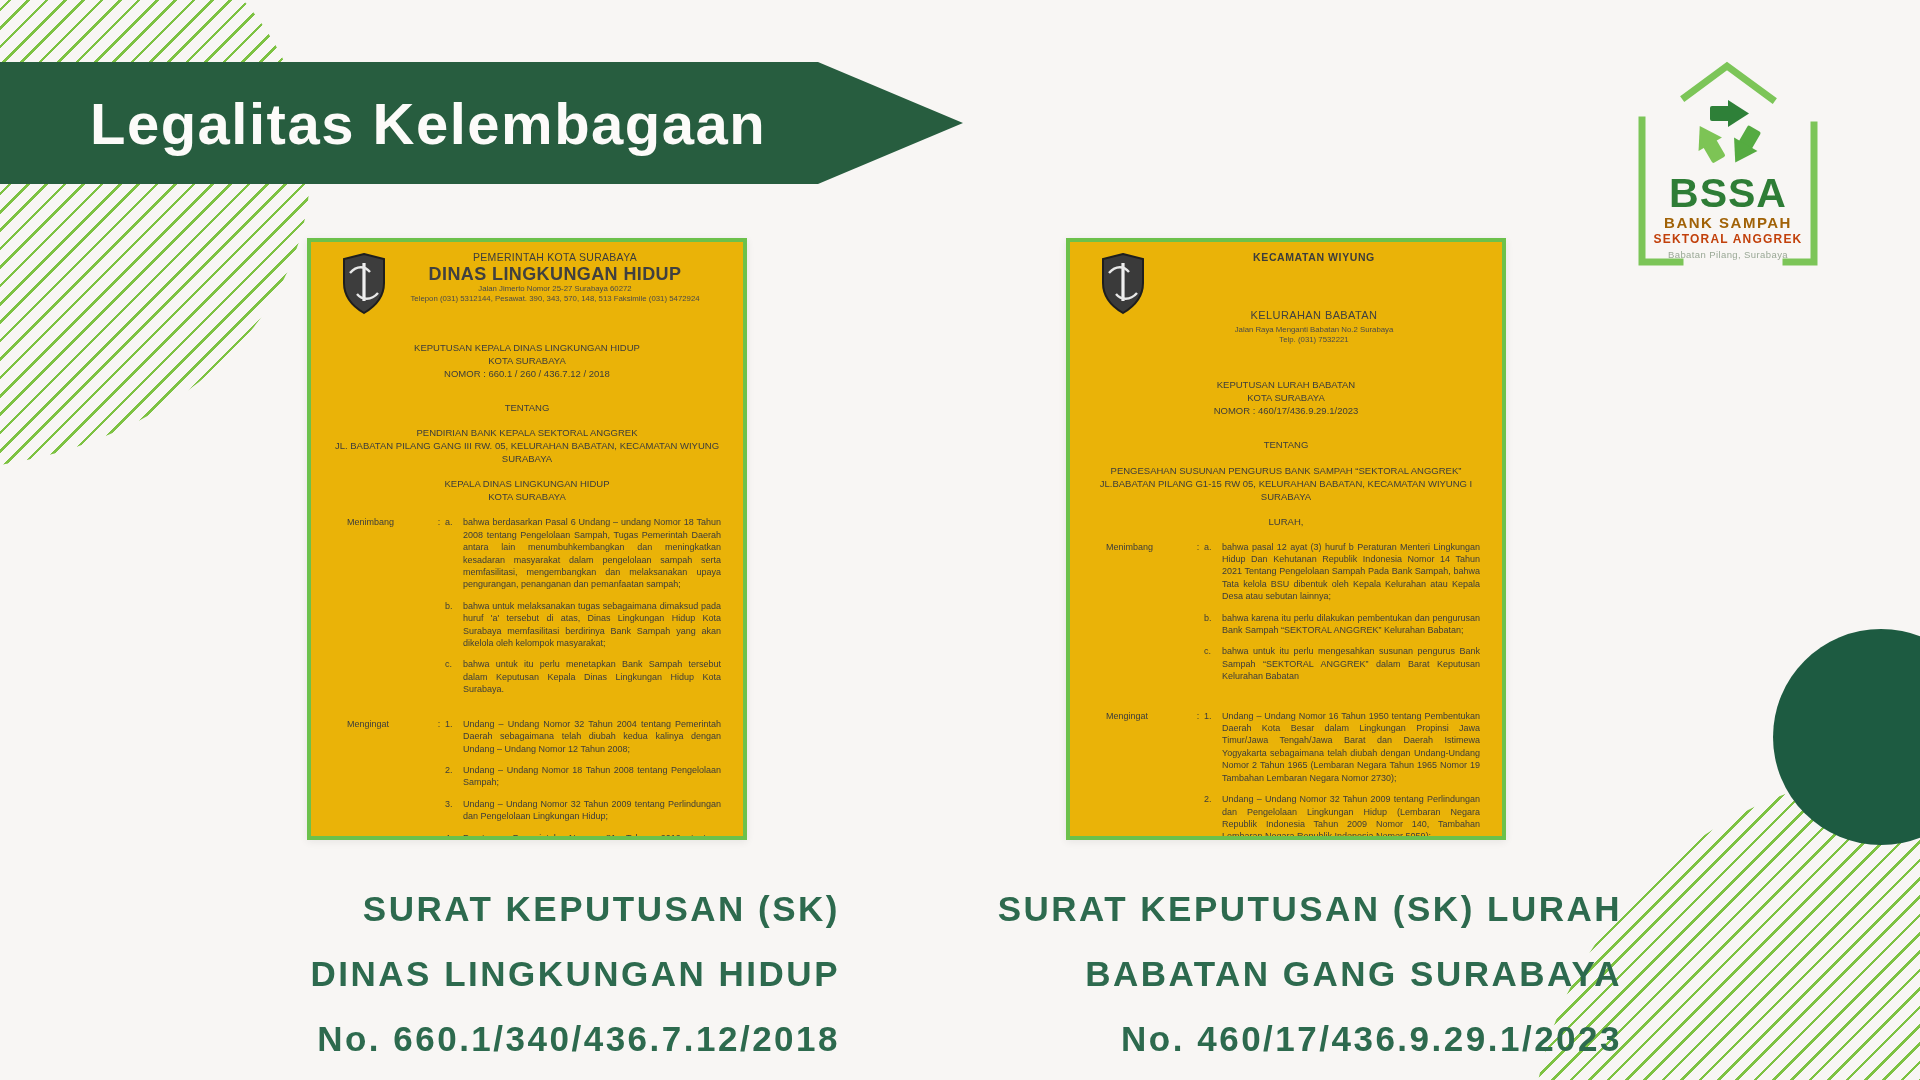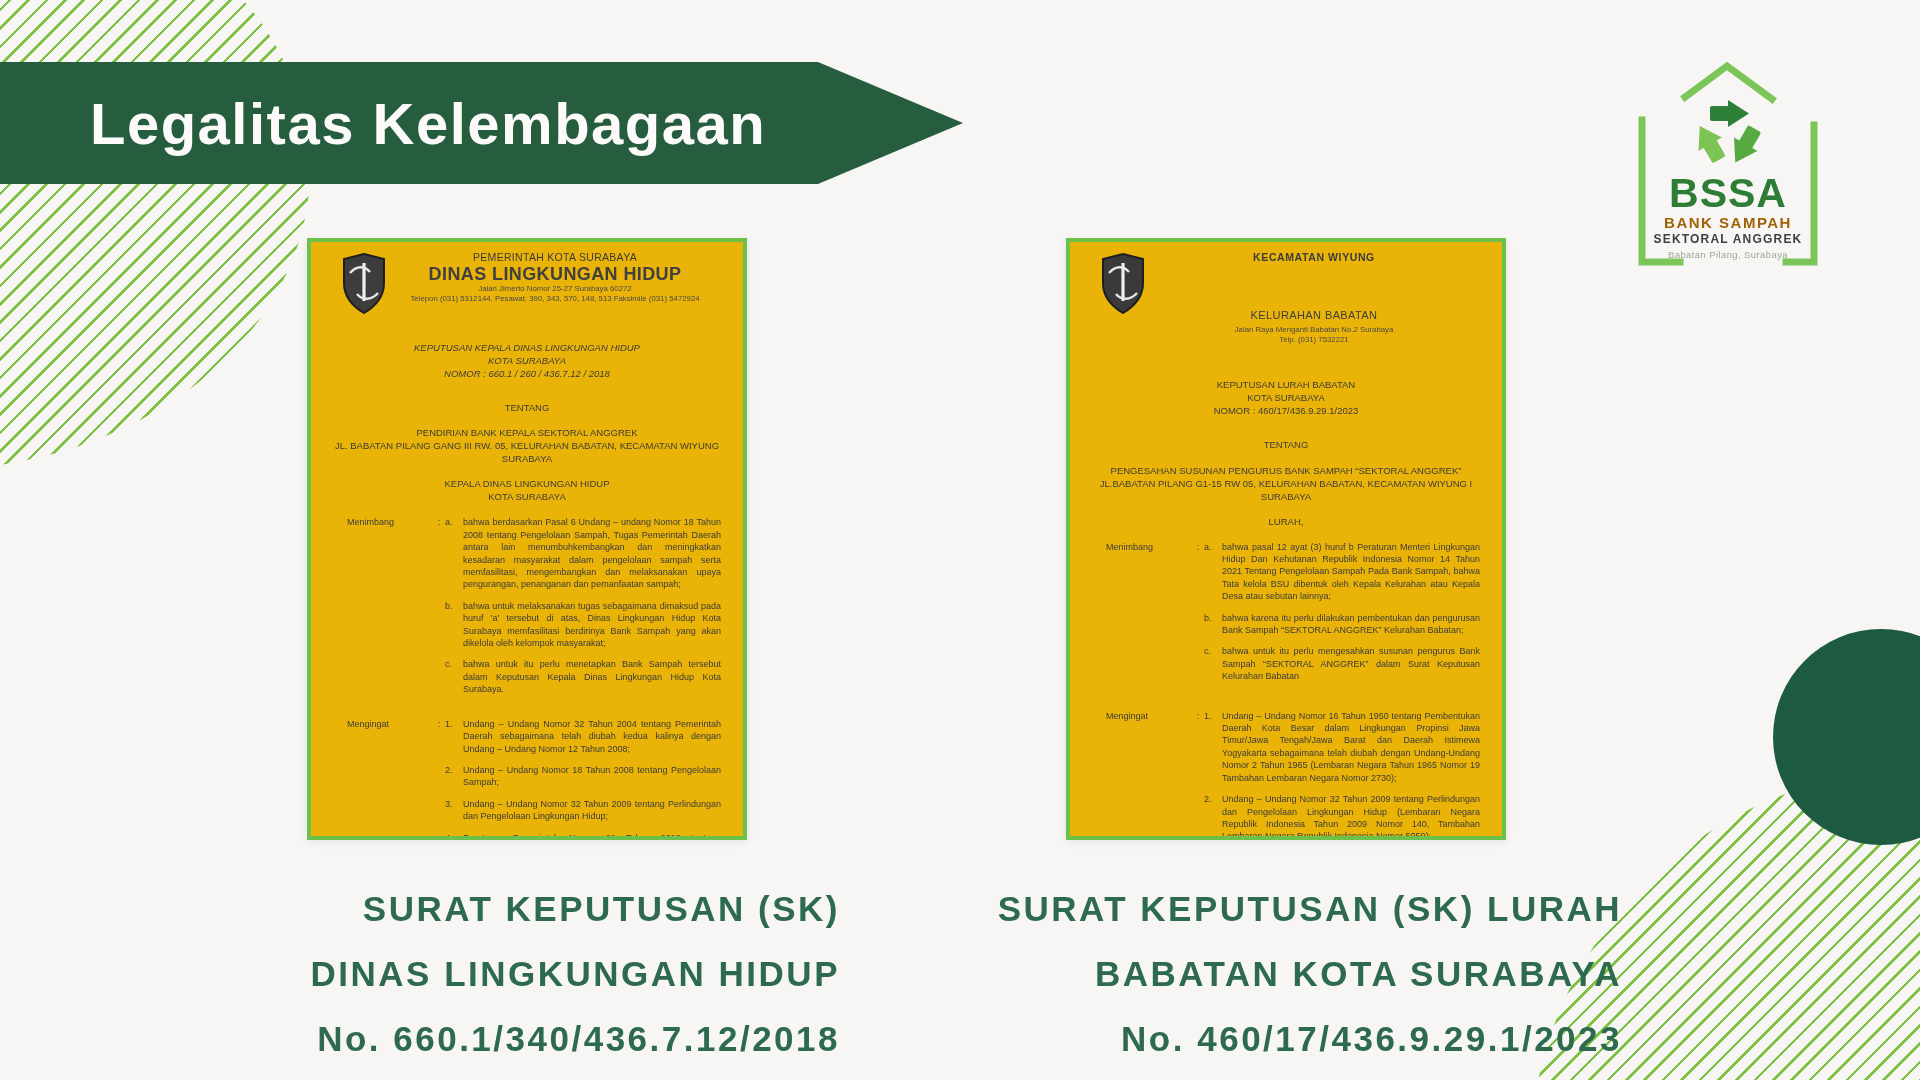--- a/index.html
+++ b/index.html
@@ -30,42 +30,42 @@
   .banner h1{
     margin:0;padding-left:90px;font-size:58px;font-weight:bold;
     letter-spacing:1.5px;color:#fcfbf9;
   }
   
   .logo{position:absolute;left:1628px;top:58px;width:200px;height:218px;z-index:3;}
   .logo svg{position:absolute;left:0;top:0;}
   .logo-text{position:absolute;left:0;right:0;text-align:center;}
   .logo-abbr{top:112px;font-size:41px;font-weight:bold;letter-spacing:1px;color:#2e7d36;}
   .logo-line1{top:156px;font-size:15px;font-weight:bold;letter-spacing:1.5px;color:#a16207;}
-  .logo-line2{top:174px;font-size:12px;font-weight:bold;letter-spacing:1.2px;color:#404040;}
+  .logo-line2{top:174px;font-size:12px;font-weight:bold;letter-spacing:1.2px;color:#c2410c;}
   .logo-tagline{top:191px;font-size:9.5px;letter-spacing:.4px;color:#9aa896;}
   
   .doc{
     position:absolute;top:238px;width:440px;height:602px;box-sizing:border-box;
     background:#eab308;border:4px solid #6cc14b;overflow:hidden;
     color:#3c3c3c;font-size:9px;line-height:12.4px;
     box-shadow:0 2px 8px rgba(0,0,0,.07);
   }
   .doc-left{left:307px;}
   .doc-right{left:1066px;}
   .doc-inner{padding:9px 22px 0 22px;}
   .doc-header{display:flex;align-items:flex-start;margin-bottom:6px;}
   .emblem{flex:0 0 auto;margin:2px 0 0 6px;}
   .doc-header-text{flex:1;text-align:center;}
   .h-small{font-size:10.5px;line-height:13px;letter-spacing:.3px;}
   .h-big{font-size:18px;line-height:20px;font-weight:bold;letter-spacing:.4px;color:#404040;}
   .h-big2{font-size:11px;line-height:19px;font-weight:normal;letter-spacing:.4px;color:#404040;margin-top:42px;}
   .h-tiny{font-size:7.8px;line-height:9.6px;color:#4a4a4a;}
   .center{text-align:center;}
   .decree{margin-top:10px;font-size:9.5px;line-height:13px;}
-  .decree-gap{margin-top:26px;font-style:italic;}
+  .decree-gap{margin-top:26px;}
   .tentang{margin-top:22px;font-size:9.5px;}
   .subject{margin-top:12px;font-size:9.5px;line-height:13px;}
   .issuer{margin-top:12px;font-size:9.5px;line-height:13px;}
   .sec{display:flex;margin-top:13px;}
   .sec-label{flex:0 0 86px;padding-left:14px;}
   .sec-colon{flex:0 0 12px;text-align:center;}
   .sec-items{flex:1;}
   .item{display:flex;margin-bottom:9px;}
   .marker{flex:0 0 18px;}
   .itext{flex:1;text-align:justify;}
@@ -230,21 +230,21 @@
           <div class="item">
               <span class="marker">a.</span>
               <span class="itext">bahwa pasal 12 ayat (3) huruf b Peraturan Menteri Lingkungan Hidup Dan Kehutanan Republik Indonesia Nomor 14 Tahun 2021 Tentang Pengelolaan Sampah Pada Bank Sampah, bahwa Tata kelola BSU dibentuk oleh Kepala Kelurahan atau Kepala Desa atau sebutan lainnya;</span>
             </div>
           <div class="item">
               <span class="marker">b.</span>
               <span class="itext">bahwa karena itu perlu dilakukan pembentukan dan pengurusan Bank Sampah “SEKTORAL ANGGREK” Kelurahan Babatan;</span>
             </div>
           <div class="item">
               <span class="marker">c.</span>
-              <span class="itext">bahwa untuk itu perlu mengesahkan susunan pengurus Bank Sampah “SEKTORAL ANGGREK” dalam Surat Keputusan Kelurahan Babatan</span>
+              <span class="itext">bahwa untuk itu perlu mengesahkan susunan pengurus Bank Sampah “SEKTORAL ANGGREK” dalam Barat Keputusan Kelurahan Babatan</span>
             </div>
         </div>
       </div>
       <div class="sec" style="margin-top:18px;">
         <div class="sec-label">Mengingat</div>
         <div class="sec-colon">:</div>
         <div class="sec-items">
           <div class="item">
               <span class="marker">1.</span>
               <span class="itext">Undang – Undang Nomor 16 Tahun 1950 tentang Pembentukan Daerah Kota Besar dalam Lingkungan Propinsi Jawa Timur/Jawa Tengah/Jawa Barat dan Daerah Istimewa Yogyakarta sebagaimana telah diubah dengan Undang-Undang Nomor 2 Tahun 1965 (Lembaran Negara Tahun 1965 Nomor 19 Tambahan Lembaran Negara Nomor 2730);</span>
@@ -263,17 +263,17 @@
     </div>
   </div>
 
   <div class="caption caption-left">
     <div>SURAT KEPUTUSAN (SK)</div>
     <div>DINAS LINGKUNGAN HIDUP</div>
     <div>No. 660.1/340/436.7.12/2018</div>
   </div>
   <div class="caption caption-right">
     <div>SURAT KEPUTUSAN (SK) LURAH</div>
-    <div>BABATAN KOTA SURABAYA</div>
+    <div>BABATAN GANG SURABAYA</div>
     <div>No. 460/17/436.9.29.1/2023</div>
   </div>
 
 </div>
 
 </body></html>

